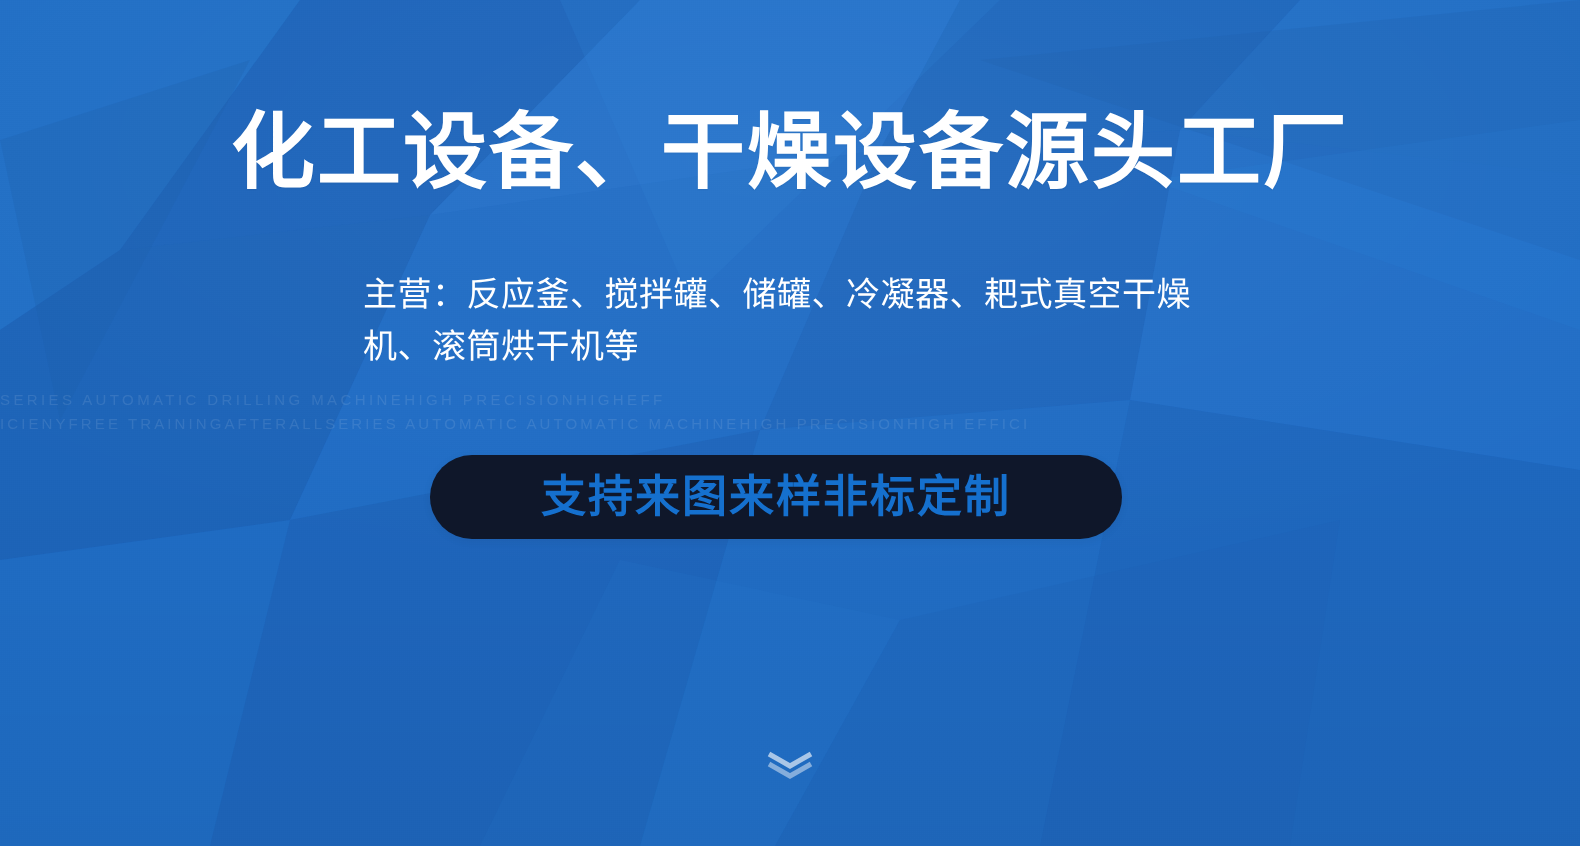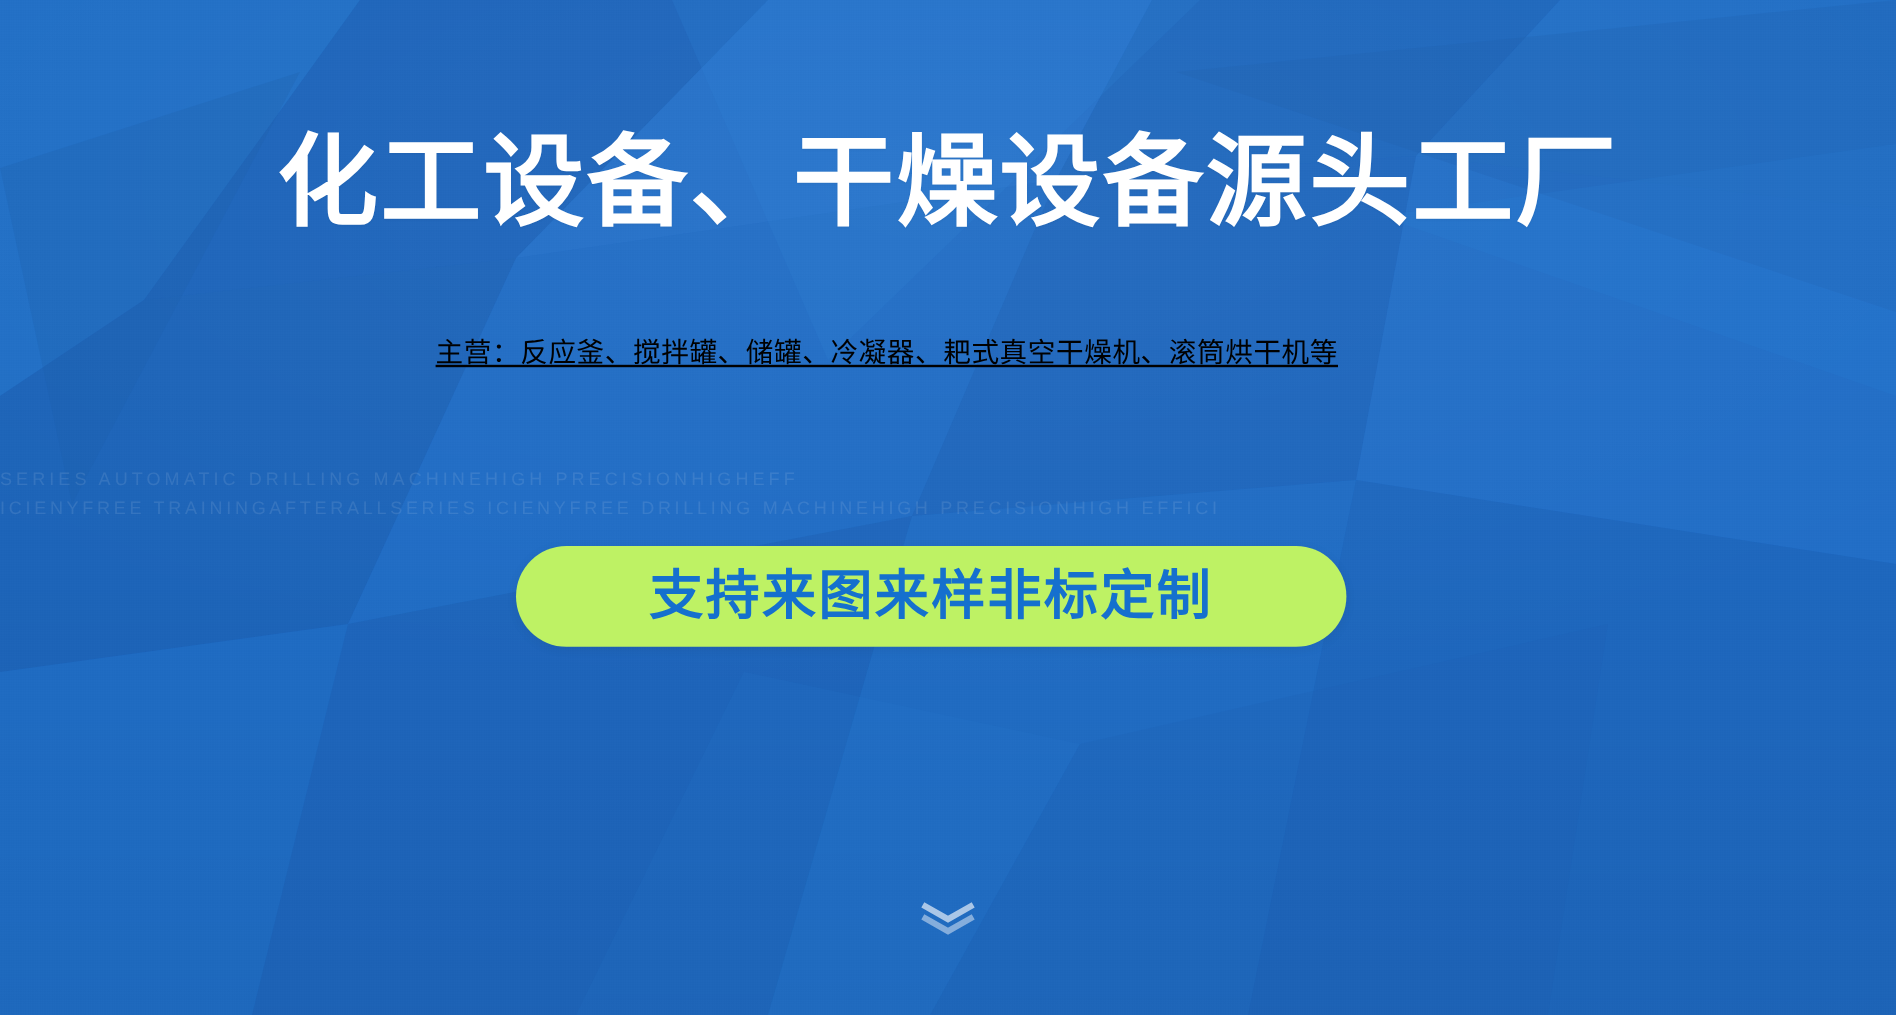--- a/index.html
+++ b/index.html
@@ -72,26 +72,25 @@
     line-height: 1.12;
     white-space: nowrap;
     text-shadow: 0 1px 2px rgba(0,0,0,0.06);
   }
 
   .subtitle {
     position: absolute;
     top: 268px;
     left: 363px;
     width: 850px;
-    color: #000000;
-    font-size: 23px;
+    color: #ffffff;
+    font-size: 34px;
     font-weight: 400;
     line-height: 52px;
     letter-spacing: .5px;
-    text-decoration: underline;
   }
 
   
   .watermark {
     position: absolute;
     left: 0;
     width: 100%;
     text-align: left;
     color: rgba(255,255,255,0.10);
     font-size: 15px;
@@ -103,21 +102,21 @@
   .watermark.line-1 { top: 391px; }
   .watermark.line-2 { top: 415px; letter-spacing: 3.1px; font-size: 15px; }
 
   
   .cta-button {
     position: absolute;
     left: 430px;
     top: 455px;
     width: 692px;
     height: 84px;
-    background: #bef264;
+    background: #0f172a;
     border: none;
     border-radius: 42px;
     color: #1570ce;
     font-family: inherit;
     font-size: 45px;
     font-weight: 700;
     letter-spacing: 2px;
     line-height: 84px;
     text-align: center;
     cursor: pointer;
@@ -177,21 +176,21 @@
   <div class="bg-noise"></div>
 
   <div class="content">
 
     <h1 class="headline">化工设备、干燥设备源头工厂</h1>
 
     <p class="subtitle">主营：反应釜、搅拌罐、储罐、冷凝器、耙式真空干燥机、滚筒烘干机等</p>
 
     <div class="watermark line-1">SERIES AUTOMATIC DRILLING MACHINEHIGH PRECISIONHIGHEFF</div>
 
-    <div class="watermark line-2">ICIENYFREE TRAININGAFTERALLSERIES ICIENYFREE DRILLING MACHINEHIGH PRECISIONHIGH EFFICI</div>
+    <div class="watermark line-2">ICIENYFREE TRAININGAFTERALLSERIES AUTOMATIC AUTOMATIC MACHINEHIGH PRECISIONHIGH EFFICI</div>
 
     <button class="cta-button">支持来图来样非标定制</button>
 
     <div class="scroll-indicator">
       <svg width="52" height="32" viewBox="0 0 52 32" aria-hidden="true">
         <path d="M5 5 L26 17 L47 5" fill="none" stroke="rgba(255,255,255,0.62)" stroke-width="5" stroke-linecap="butt" stroke-linejoin="miter"></path>
         <path d="M5 15 L26 27 L47 15" fill="none" stroke="rgba(255,255,255,0.45)" stroke-width="5" stroke-linecap="butt" stroke-linejoin="miter"></path>
       </svg>
     </div>
 

